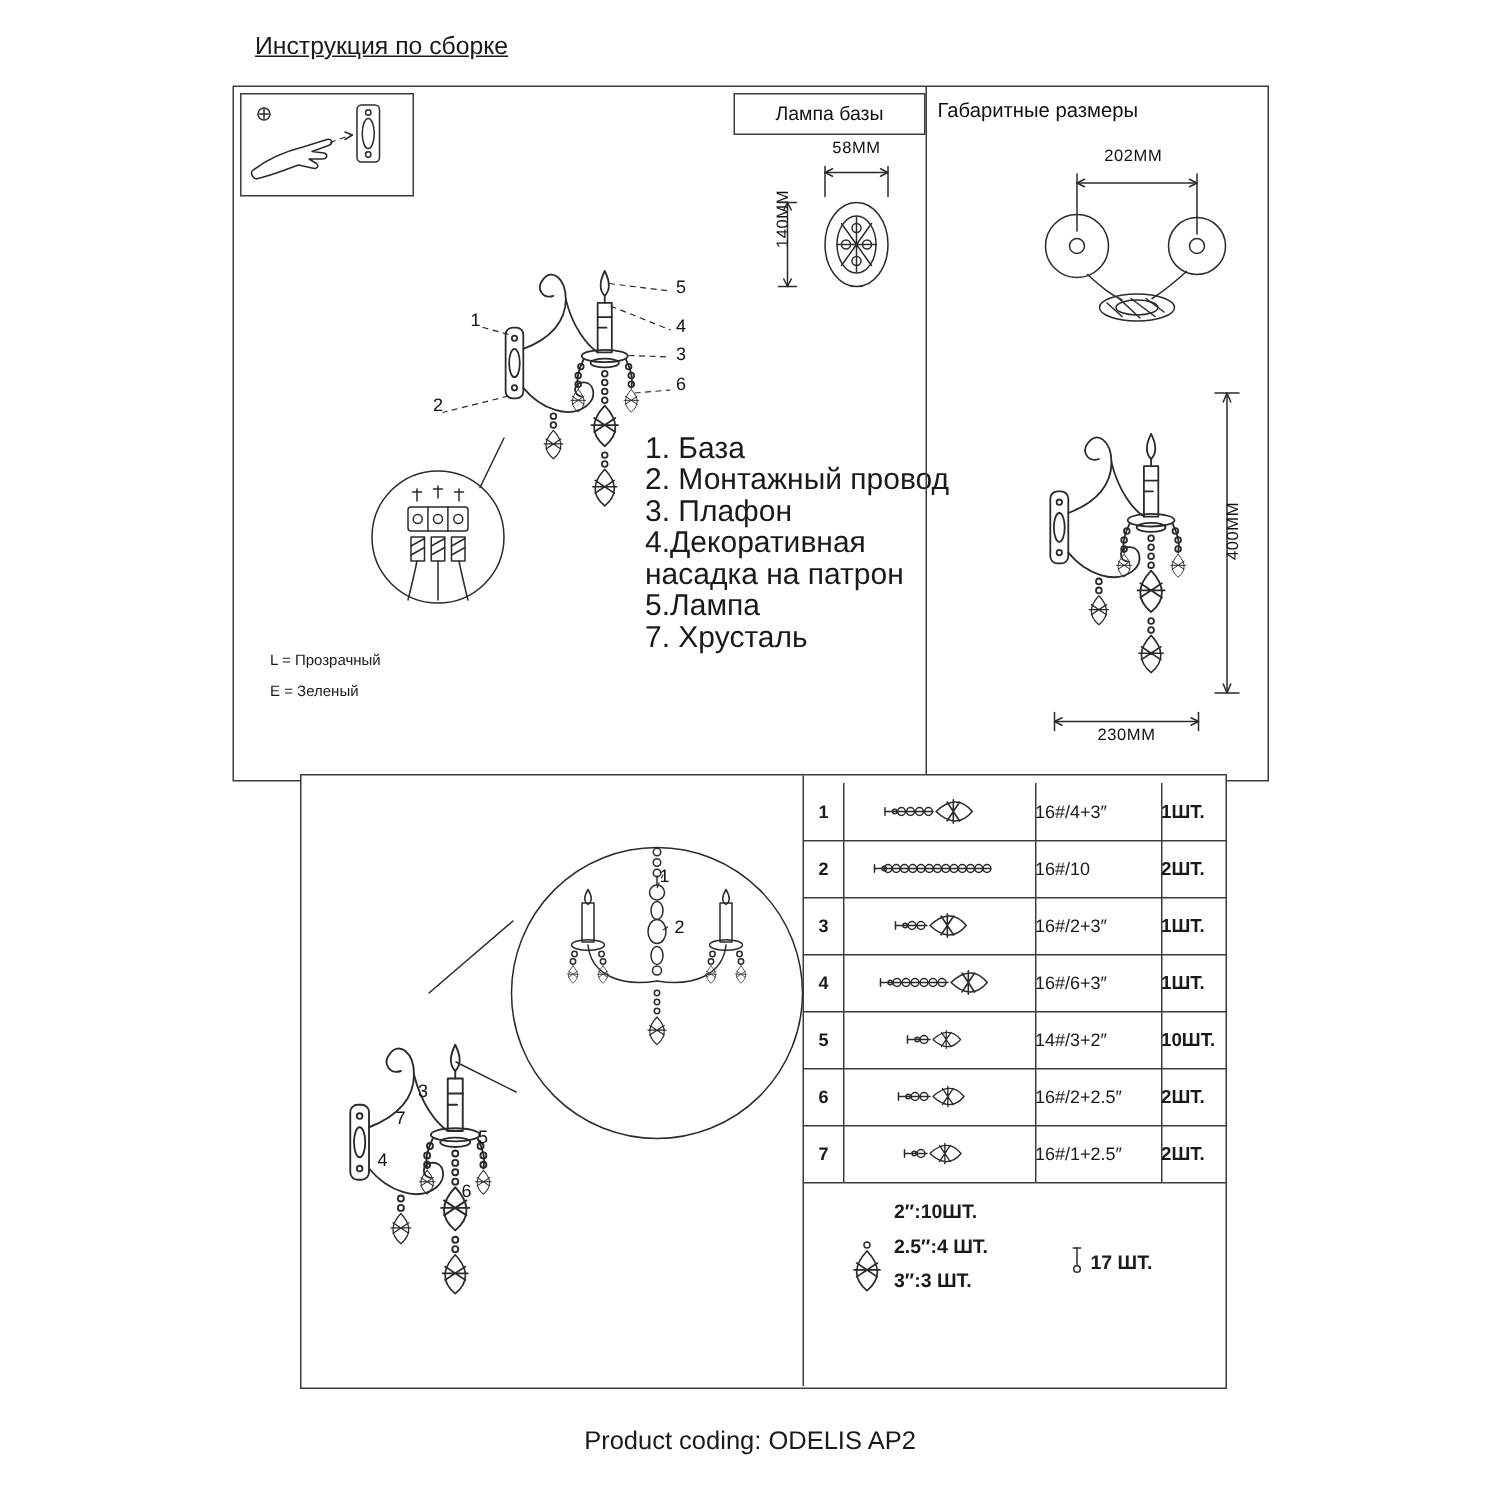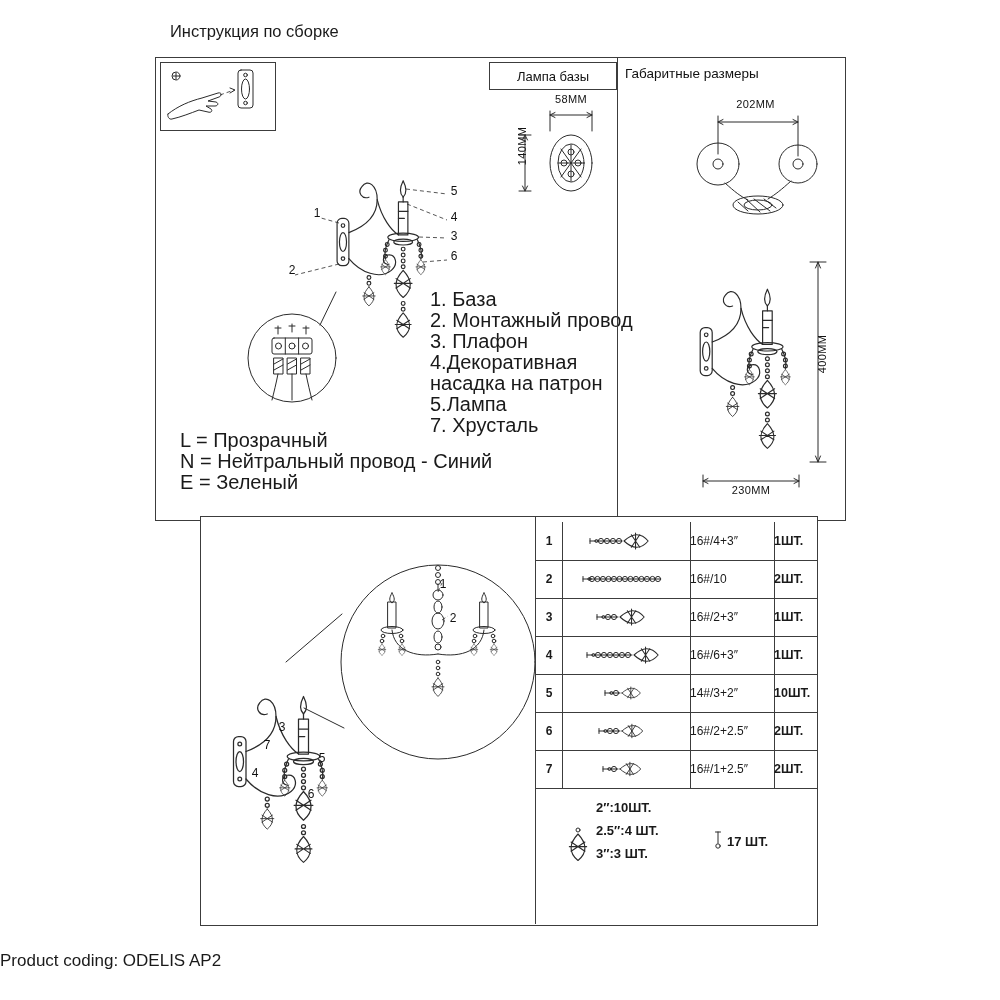--- a/index.html
+++ b/index.html
@@ -8,21 +8,21 @@
   .abs{position:absolute;}
   .box{border:1px solid #3c3c3c;background:#fff;}
   .vline{position:absolute;width:1px;background:#3c3c3c;}
   svg{display:block;overflow:visible;}
   .ln{stroke:#2b2b2b;fill:none;stroke-width:1;stroke-linecap:round;stroke-linejoin:round;}
   .lnd{stroke:#2b2b2b;fill:none;stroke-width:0.8;stroke-dasharray:4 3;}
   .callout{font-size:12px;width:14px;text-align:center;color:#111;}
   .dimlabel{font-size:11px;text-align:center;letter-spacing:0.4px;color:#111;}
   .rot{transform:rotate(-90deg);}
   .legend-line{font-size:20px;line-height:21px;white-space:nowrap;}
-  .wire-line{font-size:20px;line-height:21px;white-space:nowrap;}
+  .wire-line{font-size:10px;line-height:21px;white-space:nowrap;}
   .hdr{font-size:13px;color:#111;}
   .trow{position:absolute;left:536px;width:282px;height:38px;border-bottom:1px solid #3c3c3c;}
   .cell-num{position:absolute;left:0;top:0;width:26px;height:38px;line-height:38px;text-align:center;font-size:12px;font-weight:700;}
   .cell-icon{position:absolute;left:26px;top:0;width:128px;height:38px;}
   .cell-size{position:absolute;left:154px;top:0;width:84px;height:38px;line-height:38px;text-align:left;font-size:12px;white-space:nowrap;}
   .cell-qty{position:absolute;left:238px;top:0;width:45px;height:38px;line-height:38px;font-size:12.5px;font-weight:700;white-space:nowrap;}
   .sumline{font-size:13px;line-height:23px;font-weight:600;white-space:nowrap;}
 </style>
 </head>
 <body>
@@ -72,21 +72,21 @@
       <circle cx="33" cy="108" r="1.6"></circle>
         <circle cx="33" cy="113" r="1.6"></circle>
       <use href="#fdrop" transform="translate(33,116) scale(0.7)"></use>
       <circle cx="62" cy="130" r="1.6"></circle>
         <circle cx="62" cy="135" r="1.6"></circle>
       <use href="#fdrop" transform="translate(62,138) scale(0.9)"></use>
     </g>
   </defs>
 </svg>
 
-<div class="abs" style="left:170px;top:22px;font-size:16.5px;">Инструкция по сборке</div>
+<div class="abs" style="left:170px;top:22px;font-size:16.5px;text-decoration:underline;">Инструкция по сборке</div>
 
 <div class="abs box" style="left:155px;top:57px;width:689px;height:462px;"></div>
 
 <div class="abs box" style="left:160px;top:62px;width:114px;height:67px;"></div>
 <svg class="abs" style="left:162px;top:64px;" width="110" height="62" viewBox="0 0 110 62">
   <g class="ln">
     <rect x="76" y="6" width="15" height="38" rx="3"></rect>
     <ellipse cx="83.5" cy="25" rx="4" ry="10"></ellipse>
     <circle cx="83.5" cy="11" r="1.8"></circle>
     <circle cx="83.5" cy="39" r="1.8"></circle>
@@ -144,21 +144,20 @@
   <div class="legend-line">2. Монтажный провод</div>
   <div class="legend-line">3. Плафон</div>
   <div class="legend-line">4.Декоративная</div>
   <div class="legend-line">насадка на патрон</div>
   <div class="legend-line">5.Лампа</div>
   <div class="legend-line">7. Хрусталь</div>
 </div>
 
 <div class="abs" style="left:180px;top:430px;">
   <div class="wire-line">L = Прозрачный</div>
-  <div class="wire-line">N = Нейтральный провод - Синий</div>
   <div class="wire-line">E = Зеленый</div>
 </div>
 
 <div class="abs box" style="left:489px;top:62px;width:126px;height:26px;line-height:26px;text-align:center;">
   <span class="hdr">Лампа базы</span>
 </div>
 <div class="abs dimlabel" style="left:531px;top:93px;width:80px;">58MM</div>
 <div class="abs dimlabel rot" style="left:494px;top:140px;width:56px;">140MM</div>
 <svg class="abs" style="left:505px;top:105px;" width="105" height="95" viewBox="0 0 105 95">
   <g class="ln">
@@ -417,13 +416,13 @@
 </div>
 <svg class="abs" style="left:712px;top:830px;" width="12" height="20" viewBox="0 0 12 20">
   <g class="ln">
       <line x1="6" y1="2" x2="6" y2="13"></line>
       <line x1="3.5" y1="2" x2="8.5" y2="2"></line>
       <circle cx="6" cy="16" r="2.2"></circle>
     </g>
 </svg>
 <div class="abs sumline" style="left:727px;top:830px;">17 ШТ.</div>
 
-<div class="abs" style="left:0;top:951px;width:1000px;text-align:left;font-size:17px;">Product coding: ODELIS AP2</div>
+<div class="abs" style="left:0;top:951px;width:1000px;text-align:center;font-size:17px;">Product coding: ODELIS AP2</div>
 
 </body></html>

